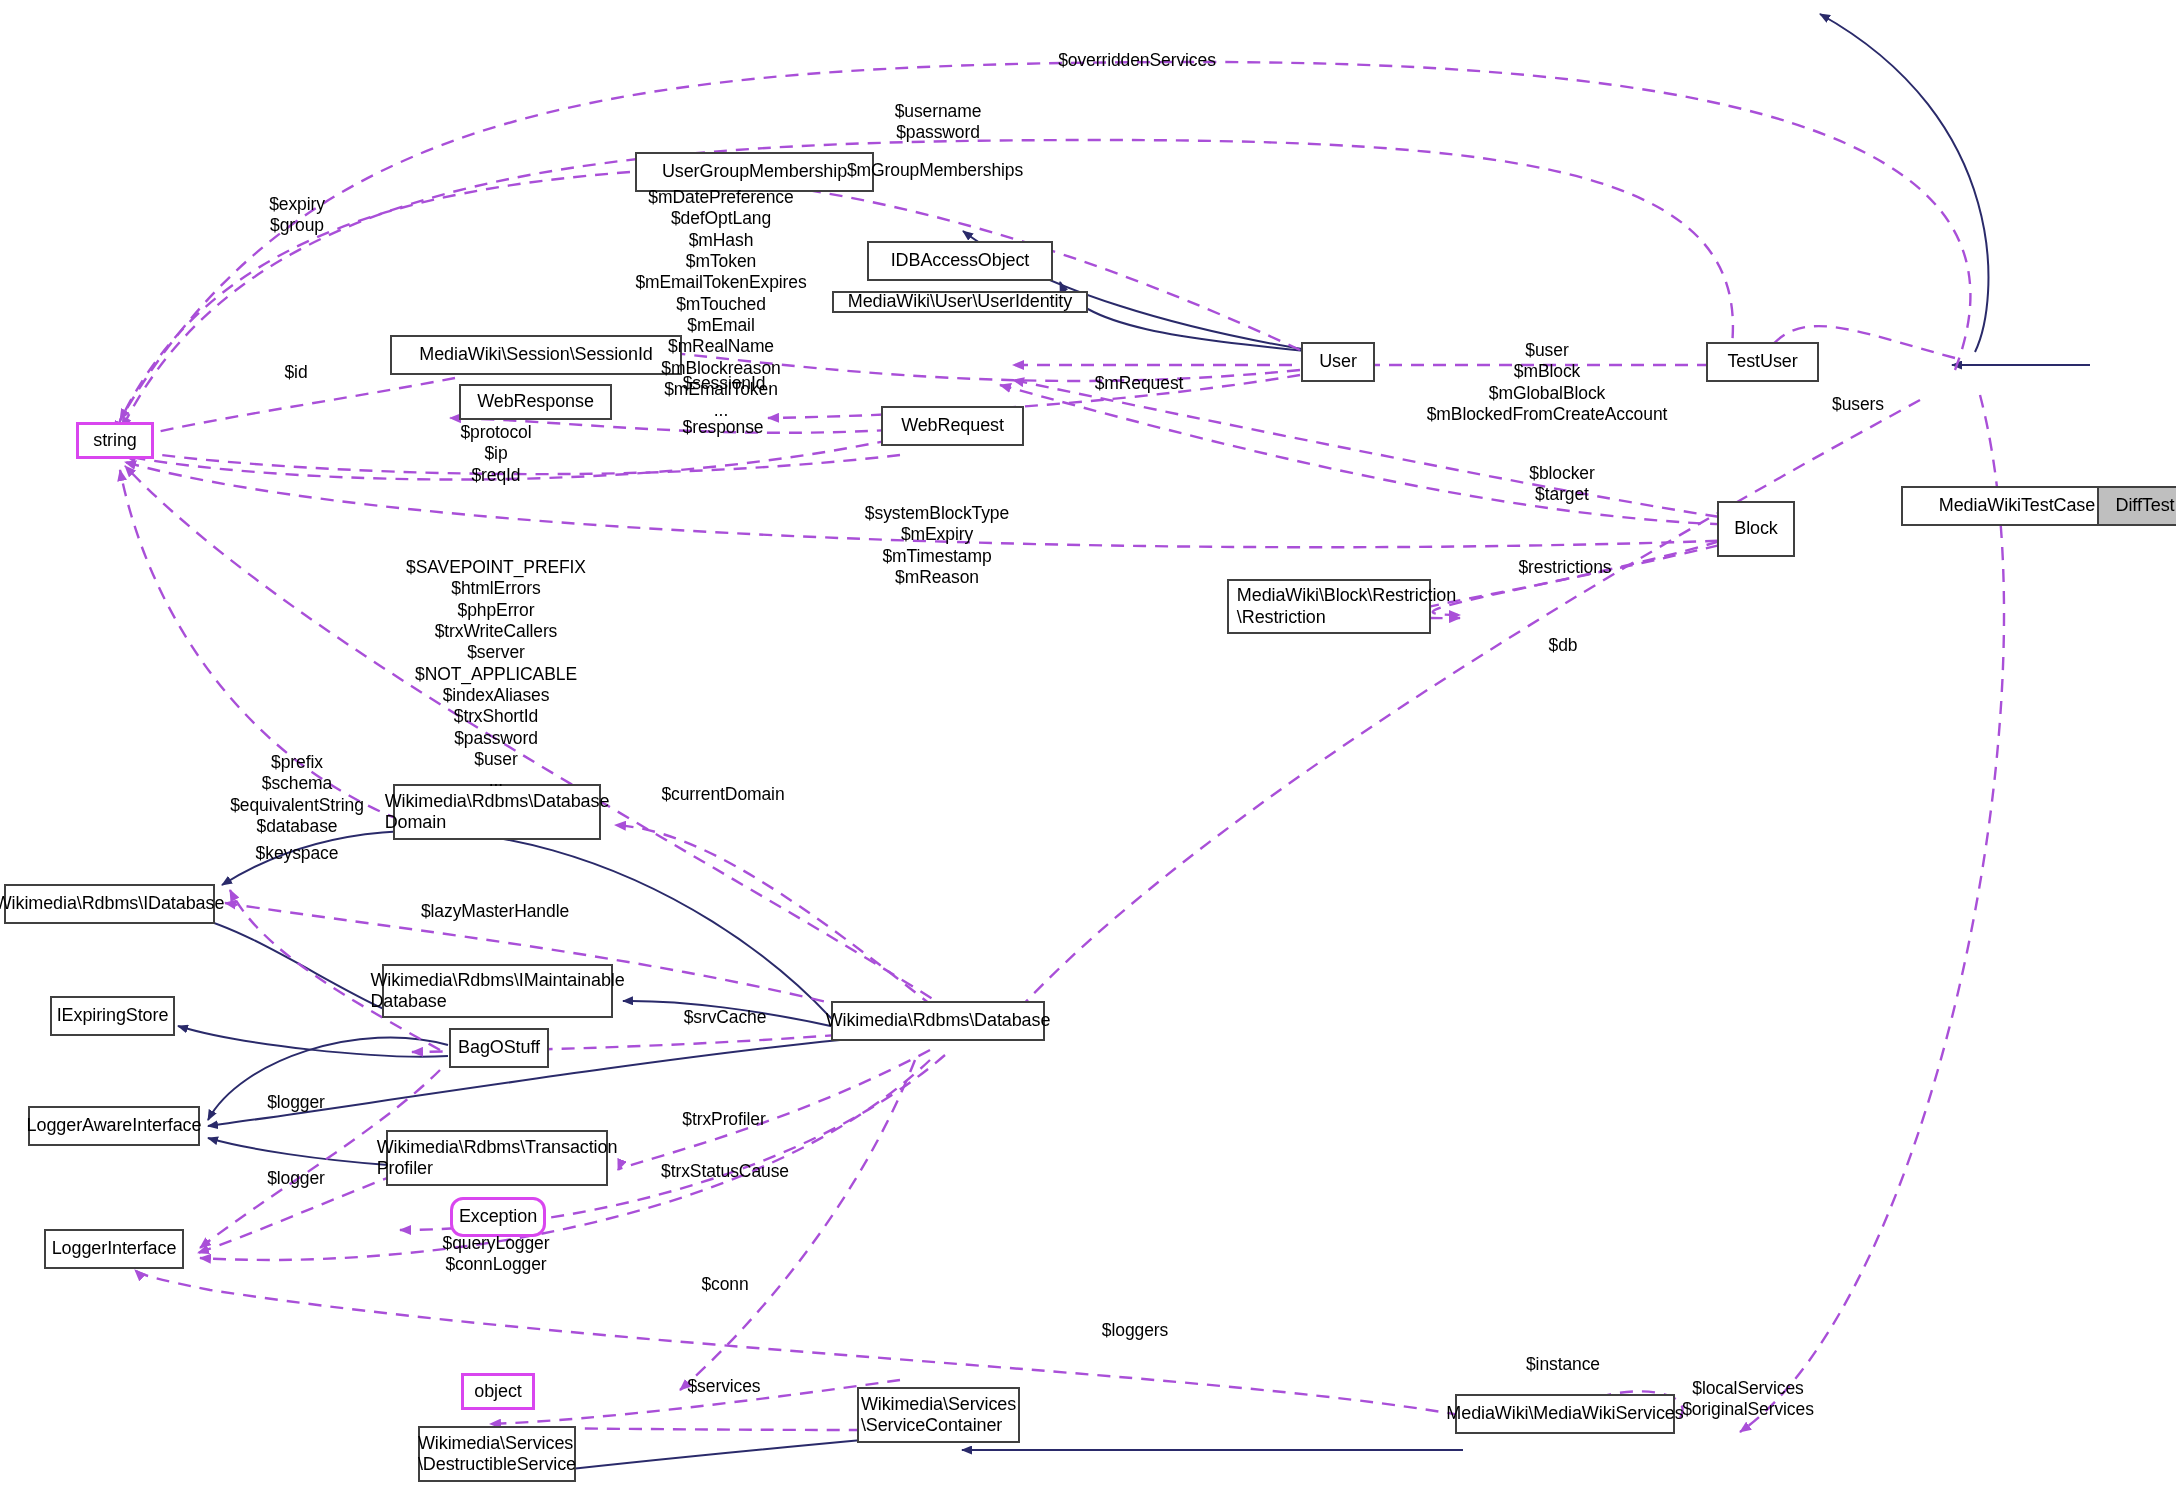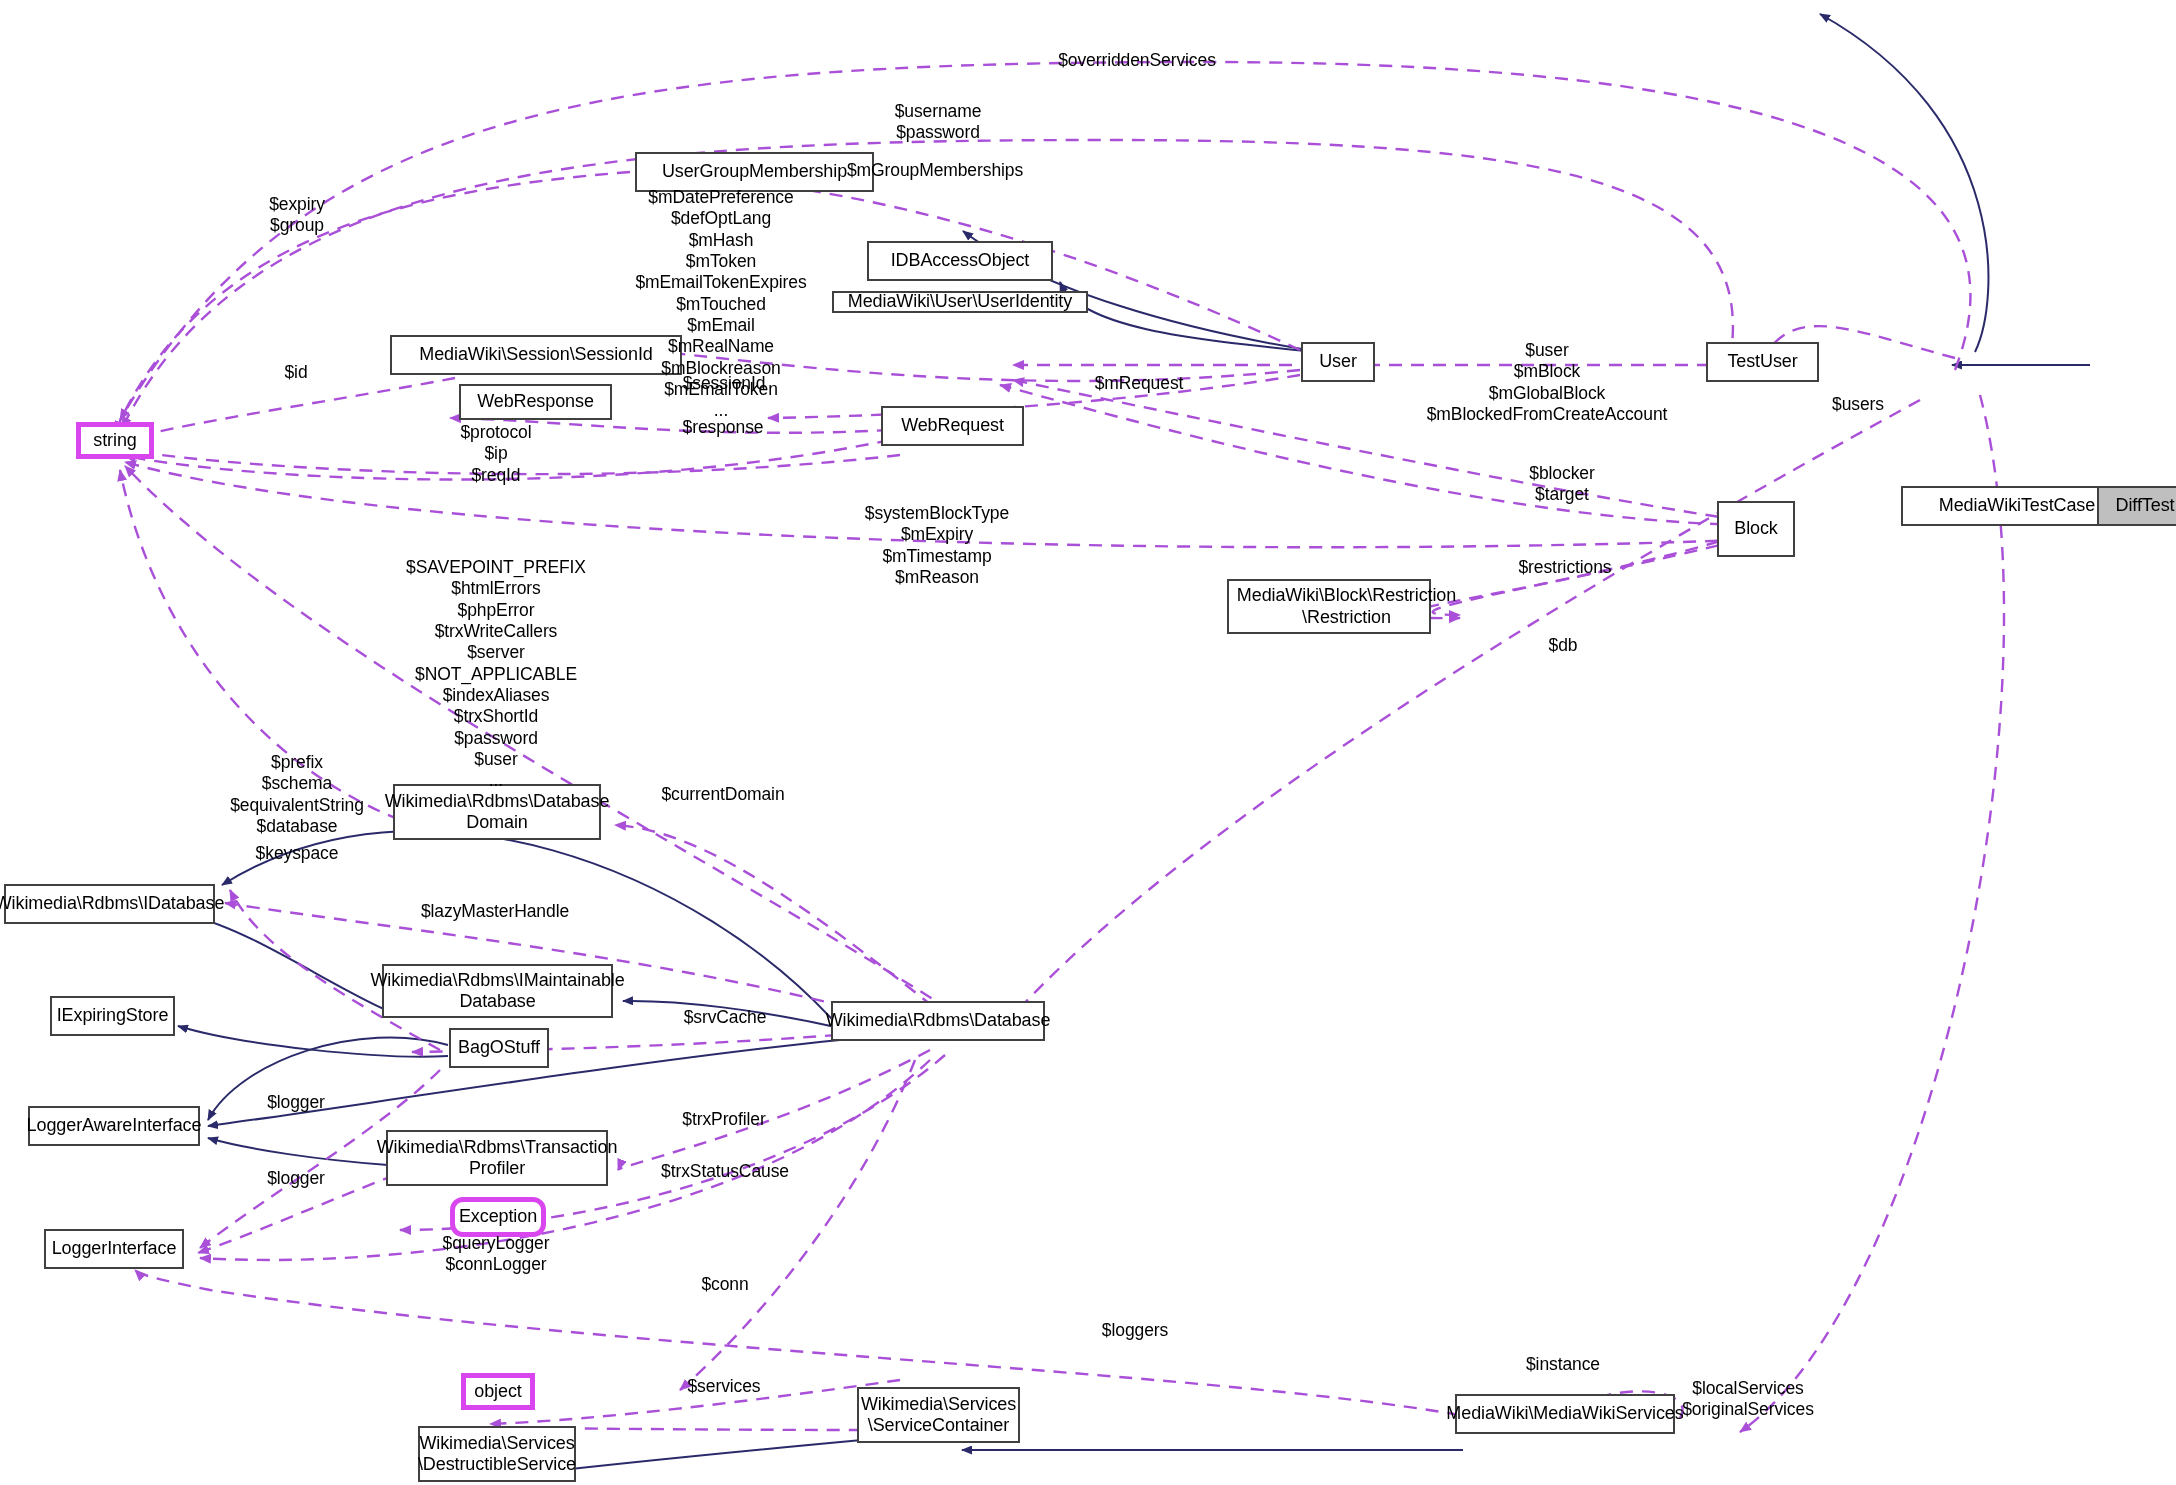--- a/index.html
+++ b/index.html
@@ -25,33 +25,33 @@
     height: 1485px;
   }
   .node {
     position: absolute;
     box-sizing: border-box;
     background: #ffffff;
     border: 1px solid #404040;
     color: #000000;
     font-size: 18px;
     line-height: 1.18;
-    text-align: center;
+    text-align: left;
     display: flex;
     align-items: center;
     justify-content: center;
     white-space: pre;
     letter-spacing: -0.1px;
     z-index: 5;
   }
   .node.thick {
     border: 2px solid #404040;
   }
   .node.light {
-    border: 5px solid #d946ef;
+    border: 3px solid #d946ef;
   }
   .node.current {
     background: #bfbfbf;
     border: 2px solid #404040;
   }
   .edge-label {
     position: absolute;
     font-size: 17.5px;
     color: #000000;
     line-height: 1.22;

